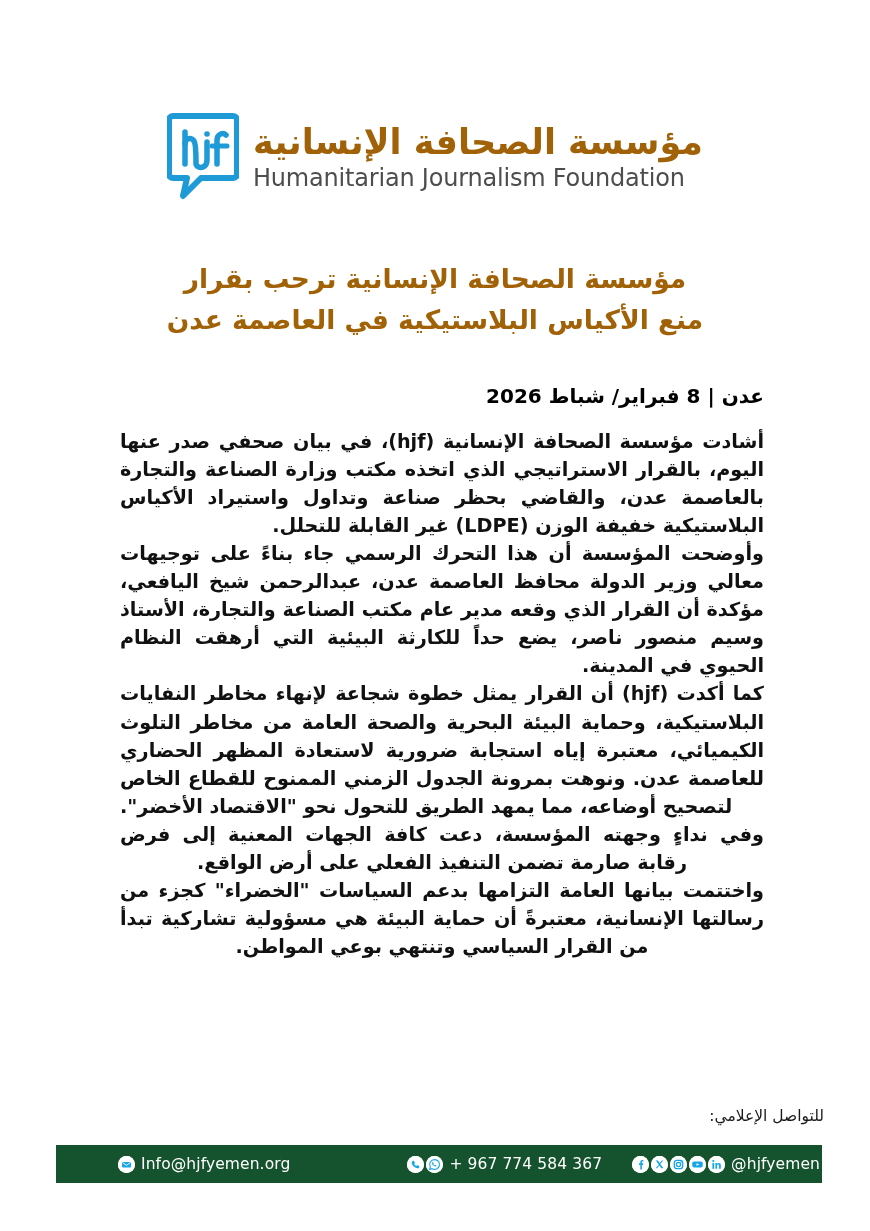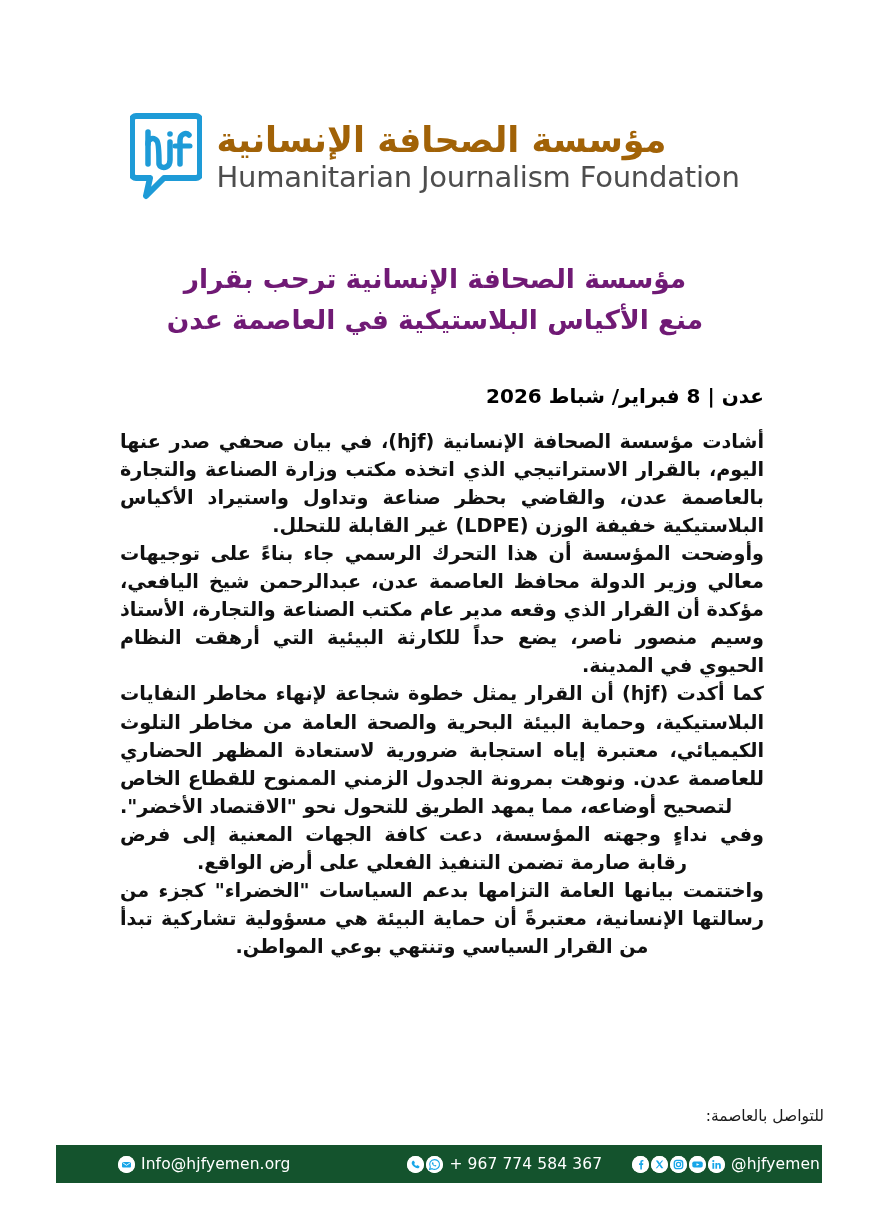--- a/index.html
+++ b/index.html
@@ -44,21 +44,21 @@
   .logo-ar {
     font-size: 35px;
     font-weight: 700;
     color: #a16207;
     letter-spacing: 0px;
     direction: rtl;
     white-space: nowrap;
     line-height: 1.15;
   }
   .logo-en {
-    font-size: 29px;
+    font-size: 24px;
     font-weight: 400;
     color: #4d4d4d;
     direction: ltr;
     white-space: nowrap;
     letter-spacing: -0.2px;
     margin-top: 3px;
   }
   .logo-mark {
     width: 72px;
     height: 88px;
@@ -66,21 +66,21 @@
     position: relative;
   }
 
   
   .headline {
     position: absolute;
     top: 258px;
     left: 0;
     width: 870px;
     text-align: center;
-    color: #701a75;
+    color: #a16207;
     font-size: 26.5px;
     font-weight: 700;
     line-height: 1.55;
     direction: rtl;
     padding: 0 120px;
     box-sizing: border-box;
   }
   .headline .hl-line { display: block; }
 
   
@@ -197,21 +197,21 @@
 
   <div class="body-wrap">
     <div class="dateline">عدن | 8 فبراير/ شباط 2026</div>
     <p class="para">أشادت مؤسسة الصحافة الإنسانية (hjf)، في بيان صحفي صدر عنها اليوم، بالقرار الاستراتيجي الذي اتخذه مكتب وزارة الصناعة والتجارة بالعاصمة عدن، والقاضي بحظر صناعة وتداول واستيراد الأكياس البلاستيكية خفيفة الوزن (LDPE) غير القابلة للتحلل.</p>
     <p class="para">وأوضحت المؤسسة أن هذا التحرك الرسمي جاء بناءً على توجيهات معالي وزير الدولة محافظ العاصمة عدن، عبدالرحمن شيخ اليافعي، مؤكدة أن القرار الذي وقعه مدير عام مكتب الصناعة والتجارة، الأستاذ وسيم منصور ناصر، يضع حداً للكارثة البيئية التي أرهقت النظام الحيوي في المدينة.</p>
     <p class="para last-left">كما أكدت (hjf) أن القرار يمثل خطوة شجاعة لإنهاء مخاطر النفايات البلاستيكية، وحماية البيئة البحرية والصحة العامة من مخاطر التلوث الكيميائي، معتبرة إياه استجابة ضرورية لاستعادة المظهر الحضاري للعاصمة عدن. ونوهت بمرونة الجدول الزمني الممنوح للقطاع الخاص لتصحيح أوضاعه، مما يمهد الطريق للتحول نحو "الاقتصاد الأخضر".</p>
     <p class="para last-center">وفي نداءٍ وجهته المؤسسة، دعت كافة الجهات المعنية إلى فرض رقابة صارمة تضمن التنفيذ الفعلي على أرض الواقع.</p>
     <p class="para last-center">واختتمت بيانها العامة التزامها بدعم السياسات "الخضراء" كجزء من رسالتها الإنسانية، معتبرةً أن حماية البيئة هي مسؤولية تشاركية تبدأ من القرار السياسي وتنتهي بوعي المواطن.</p>
   </div>
 
-  <div class="contact-label">للتواصل بالعاصمة:</div>
+  <div class="contact-label">للتواصل الإعلامي:</div>
 
   <div class="footer-bar">
 
     <div class="fgroup email">
       <span class="cicon">
         <svg width="17" height="17" viewBox="0 0 17 17">
           <circle cx="8.5" cy="8.5" r="8.5" fill="#ffffff"></circle>
           <rect x="4" y="6" width="9" height="5.4" rx="1" fill="#18A6E8"></rect>
           <path d="M4.4 6.5 L8.5 9.3 L12.6 6.5" fill="none" stroke="#ffffff" stroke-width="0.9"></path>
         </svg>

